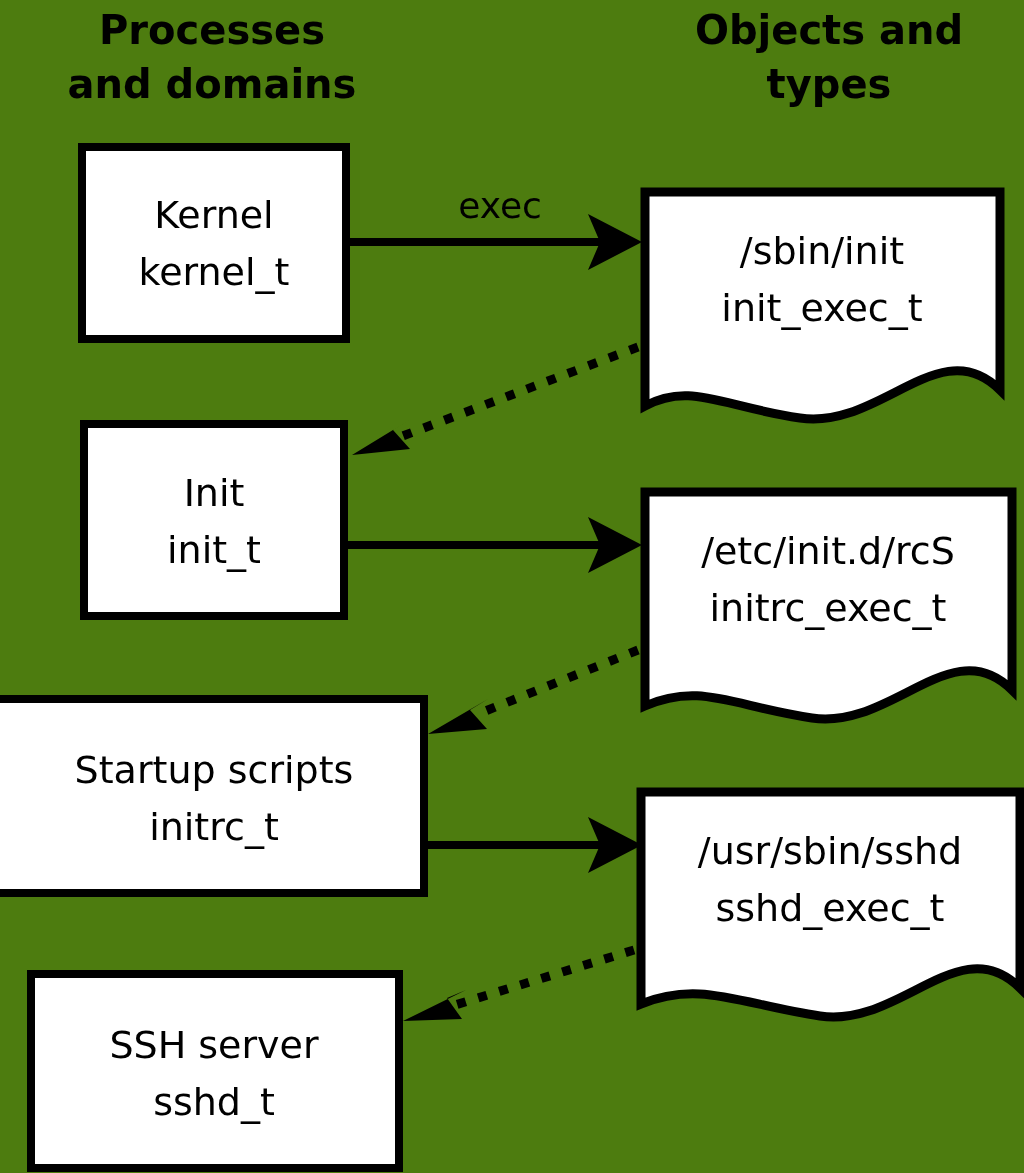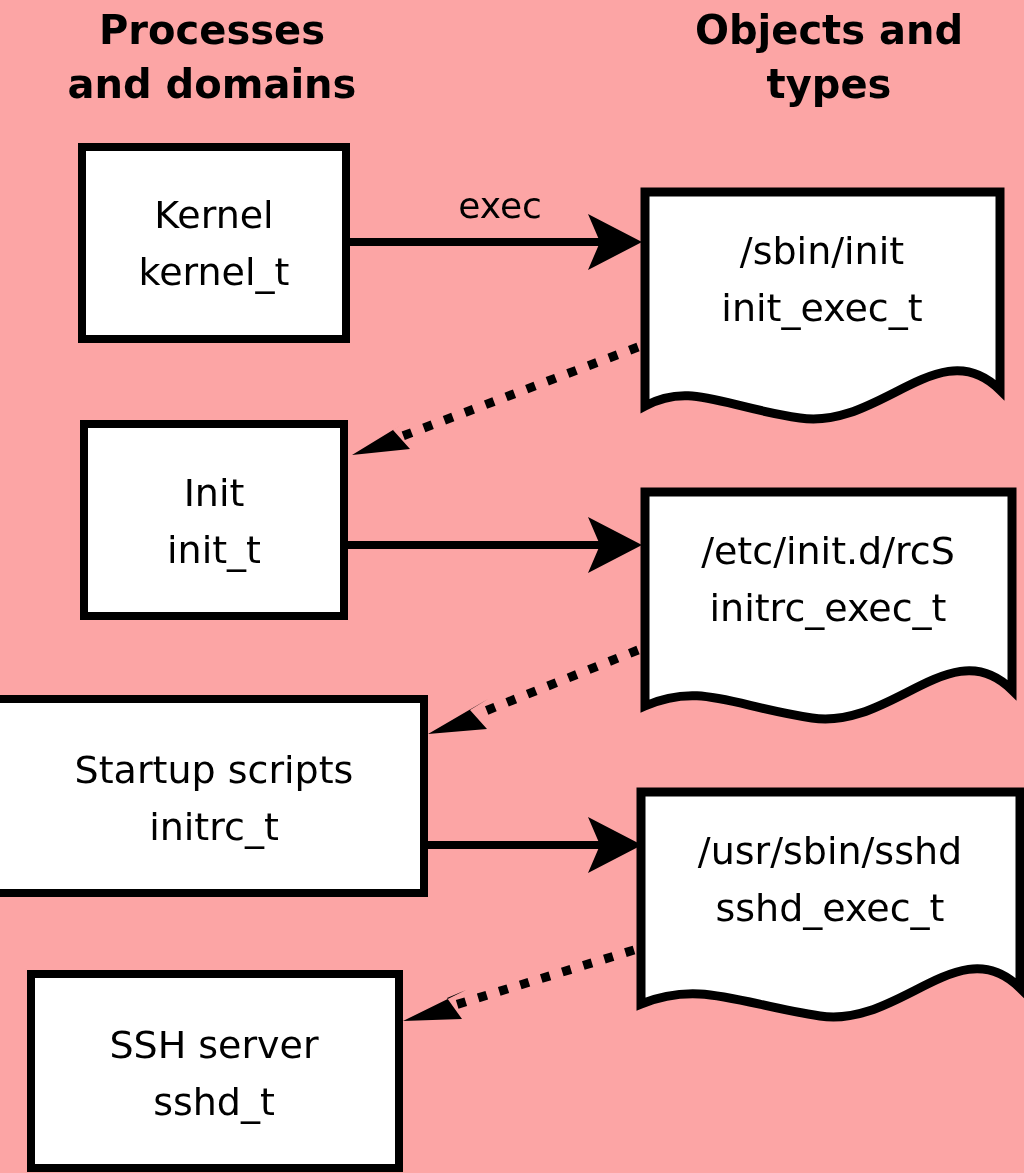--- a/index.html
+++ b/index.html
@@ -10,21 +10,21 @@
   body {
     width: 1024px;
     height: 1173px;
     overflow: hidden;
     font-family: "DejaVu Sans", sans-serif;
   }
   #diagram-root {
     position: relative;
     width: 1024px;
     height: 1173px;
-    background: #fca5a5;
+    background: #4d7c0f;
   }
   svg.diagram-canvas {
     position: absolute;
     top: 0;
     left: 0;
     width: 1024px;
     height: 1173px;
     display: block;
   }
   .col-header {

